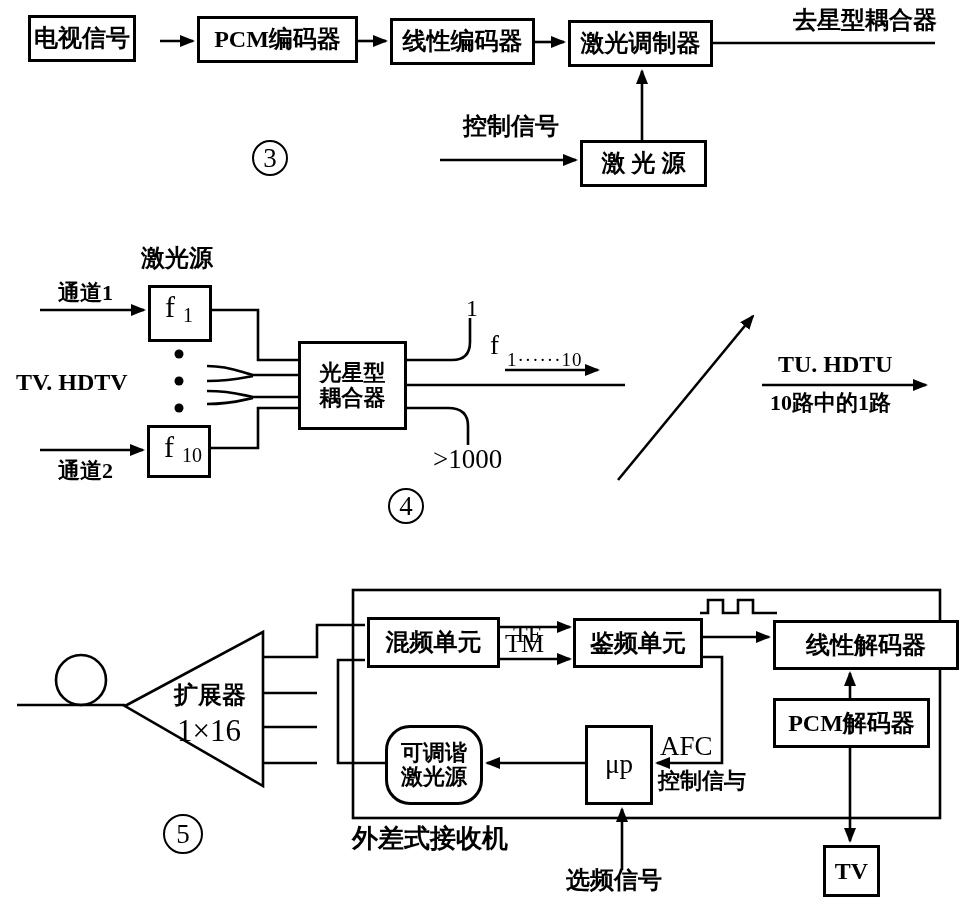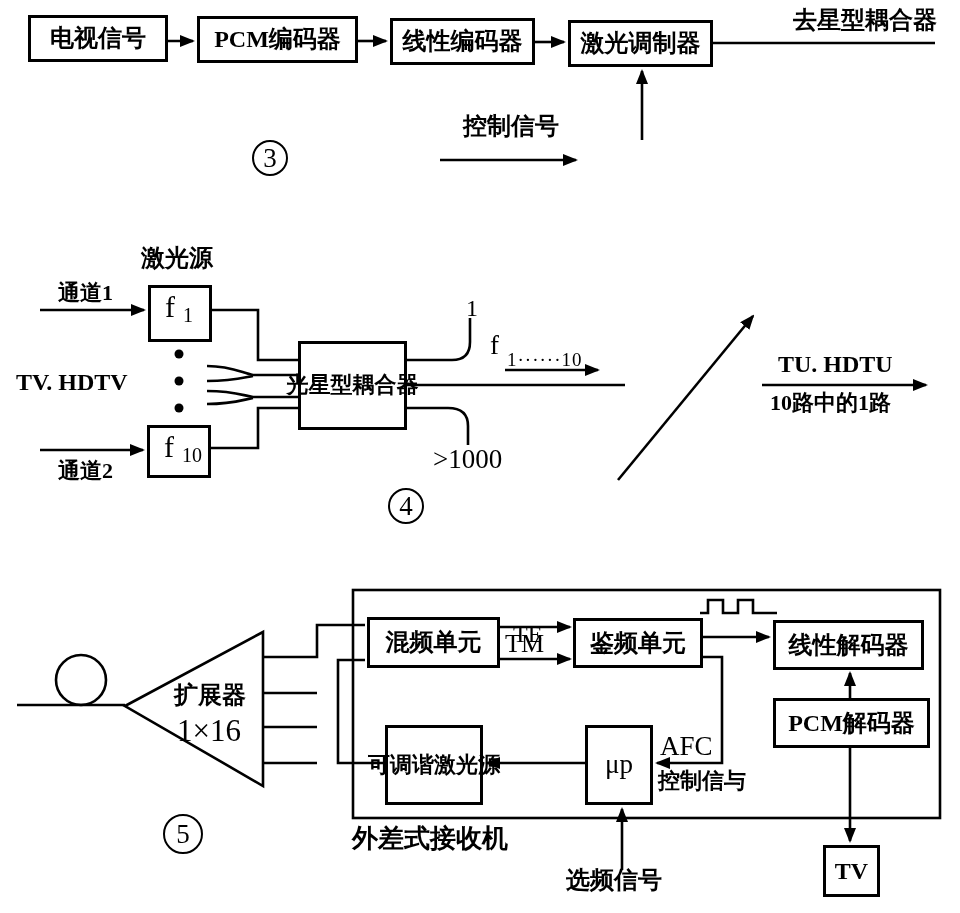--- a/index.html
+++ b/index.html
@@ -2,21 +2,21 @@
 <html><head>
 <meta charset="utf-8">
 <style>
   html,body{margin:0;padding:0;background:#fff;}
   #page{position:relative;width:960px;height:913px;background:#fff;overflow:hidden;
         font-family:"Liberation Serif","DejaVu Serif",serif;color:#000;}
   #wires{position:absolute;left:0;top:0;z-index:1;}
   .box{position:absolute;z-index:2;background:#fff;border:3px solid #000;box-sizing:border-box;
        display:flex;align-items:center;justify-content:center;text-align:center;
        font-weight:700;font-size:24px;line-height:1.1;white-space:nowrap;}
-  .box.two{flex-direction:row;font-size:22px;}
+  .box.two{flex-direction:column;font-size:22px;}
   .lab{position:absolute;z-index:3;font-weight:700;font-size:24px;white-space:nowrap;line-height:1;}
   .lab.plain{font-weight:400;}
   .fbox{font-weight:400;font-size:30px;align-items:flex-start;justify-content:flex-start;
         padding:2px 0 0 14px;}
   .fbox sub{font-size:20px;position:relative;top:14px;left:8px;}
   .circnum{position:absolute;z-index:3;border:2.5px solid #000;border-radius:50%;
            width:36px;height:36px;display:flex;align-items:center;justify-content:center;
            font-size:27px;font-weight:400;box-sizing:border-box;}
   .flabel{position:absolute;z-index:3;font-size:27px;font-weight:400;line-height:1;}
   .flabel sub{font-size:19px;position:relative;top:6px;left:8px;letter-spacing:1px;}
@@ -73,24 +73,25 @@
       <path d="M700,613 H708 V600 H723 V613 H738 V600 H753 V613 H777"></path>
       <path d="M703,637 H769" marker-end="url(#arr)"></path>
       <path d="M850,698 V673" marker-end="url(#arr)"></path>
       <path d="M850,748 V841" marker-end="url(#arr)"></path>
       <path d="M585,763 H487" marker-end="url(#arr)"></path>
       <path d="M703,657 H722 V763 H657" marker-end="url(#arr)"></path>
       <path d="M622,870 V809" marker-end="url(#arr)"></path>
     </g>
   </svg>
 
-  <div class="box" style="left:28px;top:15px;width:140px;height:47px;">电视信号</div>
+  <div class="box" style="left:28px;top:15px;width:108px;height:47px;">电视信号</div>
   <div class="box" style="left:197px;top:16px;width:161px;height:47px;">PCM编码器</div>
   <div class="box" style="left:390px;top:18px;width:145px;height:47px;">线性编码器</div>
   <div class="box" style="left:568px;top:20px;width:145px;height:47px;">激光调制器</div>
+  <div class="box" style="left:580px;top:140px;width:127px;height:47px;">激 光 源</div>
   <div class="lab" style="left:793px;top:8px;">去星型耦合器</div>
   <div class="lab" style="left:463px;top:114px;">控制信号</div>
   <div class="circnum" style="left:252px;top:140px;">3</div>
 
   <div class="lab" style="left:141px;top:246px;">激光源</div>
   <div class="lab" style="left:58px;top:282px;font-size:22px;">通道1</div>
   <div class="lab" style="left:58px;top:460px;font-size:22px;">通道2</div>
   <div class="lab" style="left:16px;top:370px;">TV. HDTV</div>
   <div class="box fbox" style="left:148px;top:285px;width:64px;height:57px;">
       <span>f</span>
@@ -110,23 +111,23 @@
   <div class="lab" style="left:778px;top:352px;">TU. HDTU</div>
   <div class="lab" style="left:770px;top:392px;font-size:22px;">10路中的1路</div>
   <div class="circnum" style="left:388px;top:488px;">4</div>
 
   <div class="lab" style="left:174px;top:683px;z-index:3;">扩展器</div>
   <div class="lab plain" style="left:177px;top:715px;font-size:31px;">1×16</div>
   <div class="lab plain" style="left:513px;top:593px;font-size:24px;margin-top:29px;">TE</div>
   <div class="lab plain" style="left:505px;top:631px;font-size:26px;">TM</div>
   <div class="box" style="left:367px;top:617px;width:133px;height:51px;">混频单元</div>
   <div class="box" style="left:573px;top:618px;width:130px;height:50px;">鉴频单元</div>
-  <div class="box" style="left:773px;top:620px;width:151px;height:50px;">线性解码器</div>
+  <div class="box" style="left:773px;top:620px;width:186px;height:50px;">线性解码器</div>
   <div class="box" style="left:773px;top:698px;width:157px;height:50px;">PCM解码器</div>
-  <div class="box two" style="left:385px;top:725px;width:98px;height:80px;">
+  <div class="box two" style="left:385px;top:725px;width:98px;height:80px;border-radius:25px;">
     <span>可调谐</span>
     <span>激光源</span>
   </div>
   <div class="box" style="left:585px;top:725px;width:68px;height:80px;font-weight:400;font-size:27px;">μp</div>
   <div class="lab plain" style="left:660px;top:733px;font-size:27px;">AFC</div>
   <div class="lab" style="left:658px;top:770px;font-size:22px;">控制信与</div>
   <div class="lab" style="left:352px;top:826px;font-size:26px;">外差式接收机</div>
   <div class="lab" style="left:566px;top:868px;">选频信号</div>
   <div class="box" style="left:823px;top:845px;width:57px;height:52px;">TV</div>
   <div class="circnum" style="left:163px;top:814px;width:40px;height:40px;">5</div>

